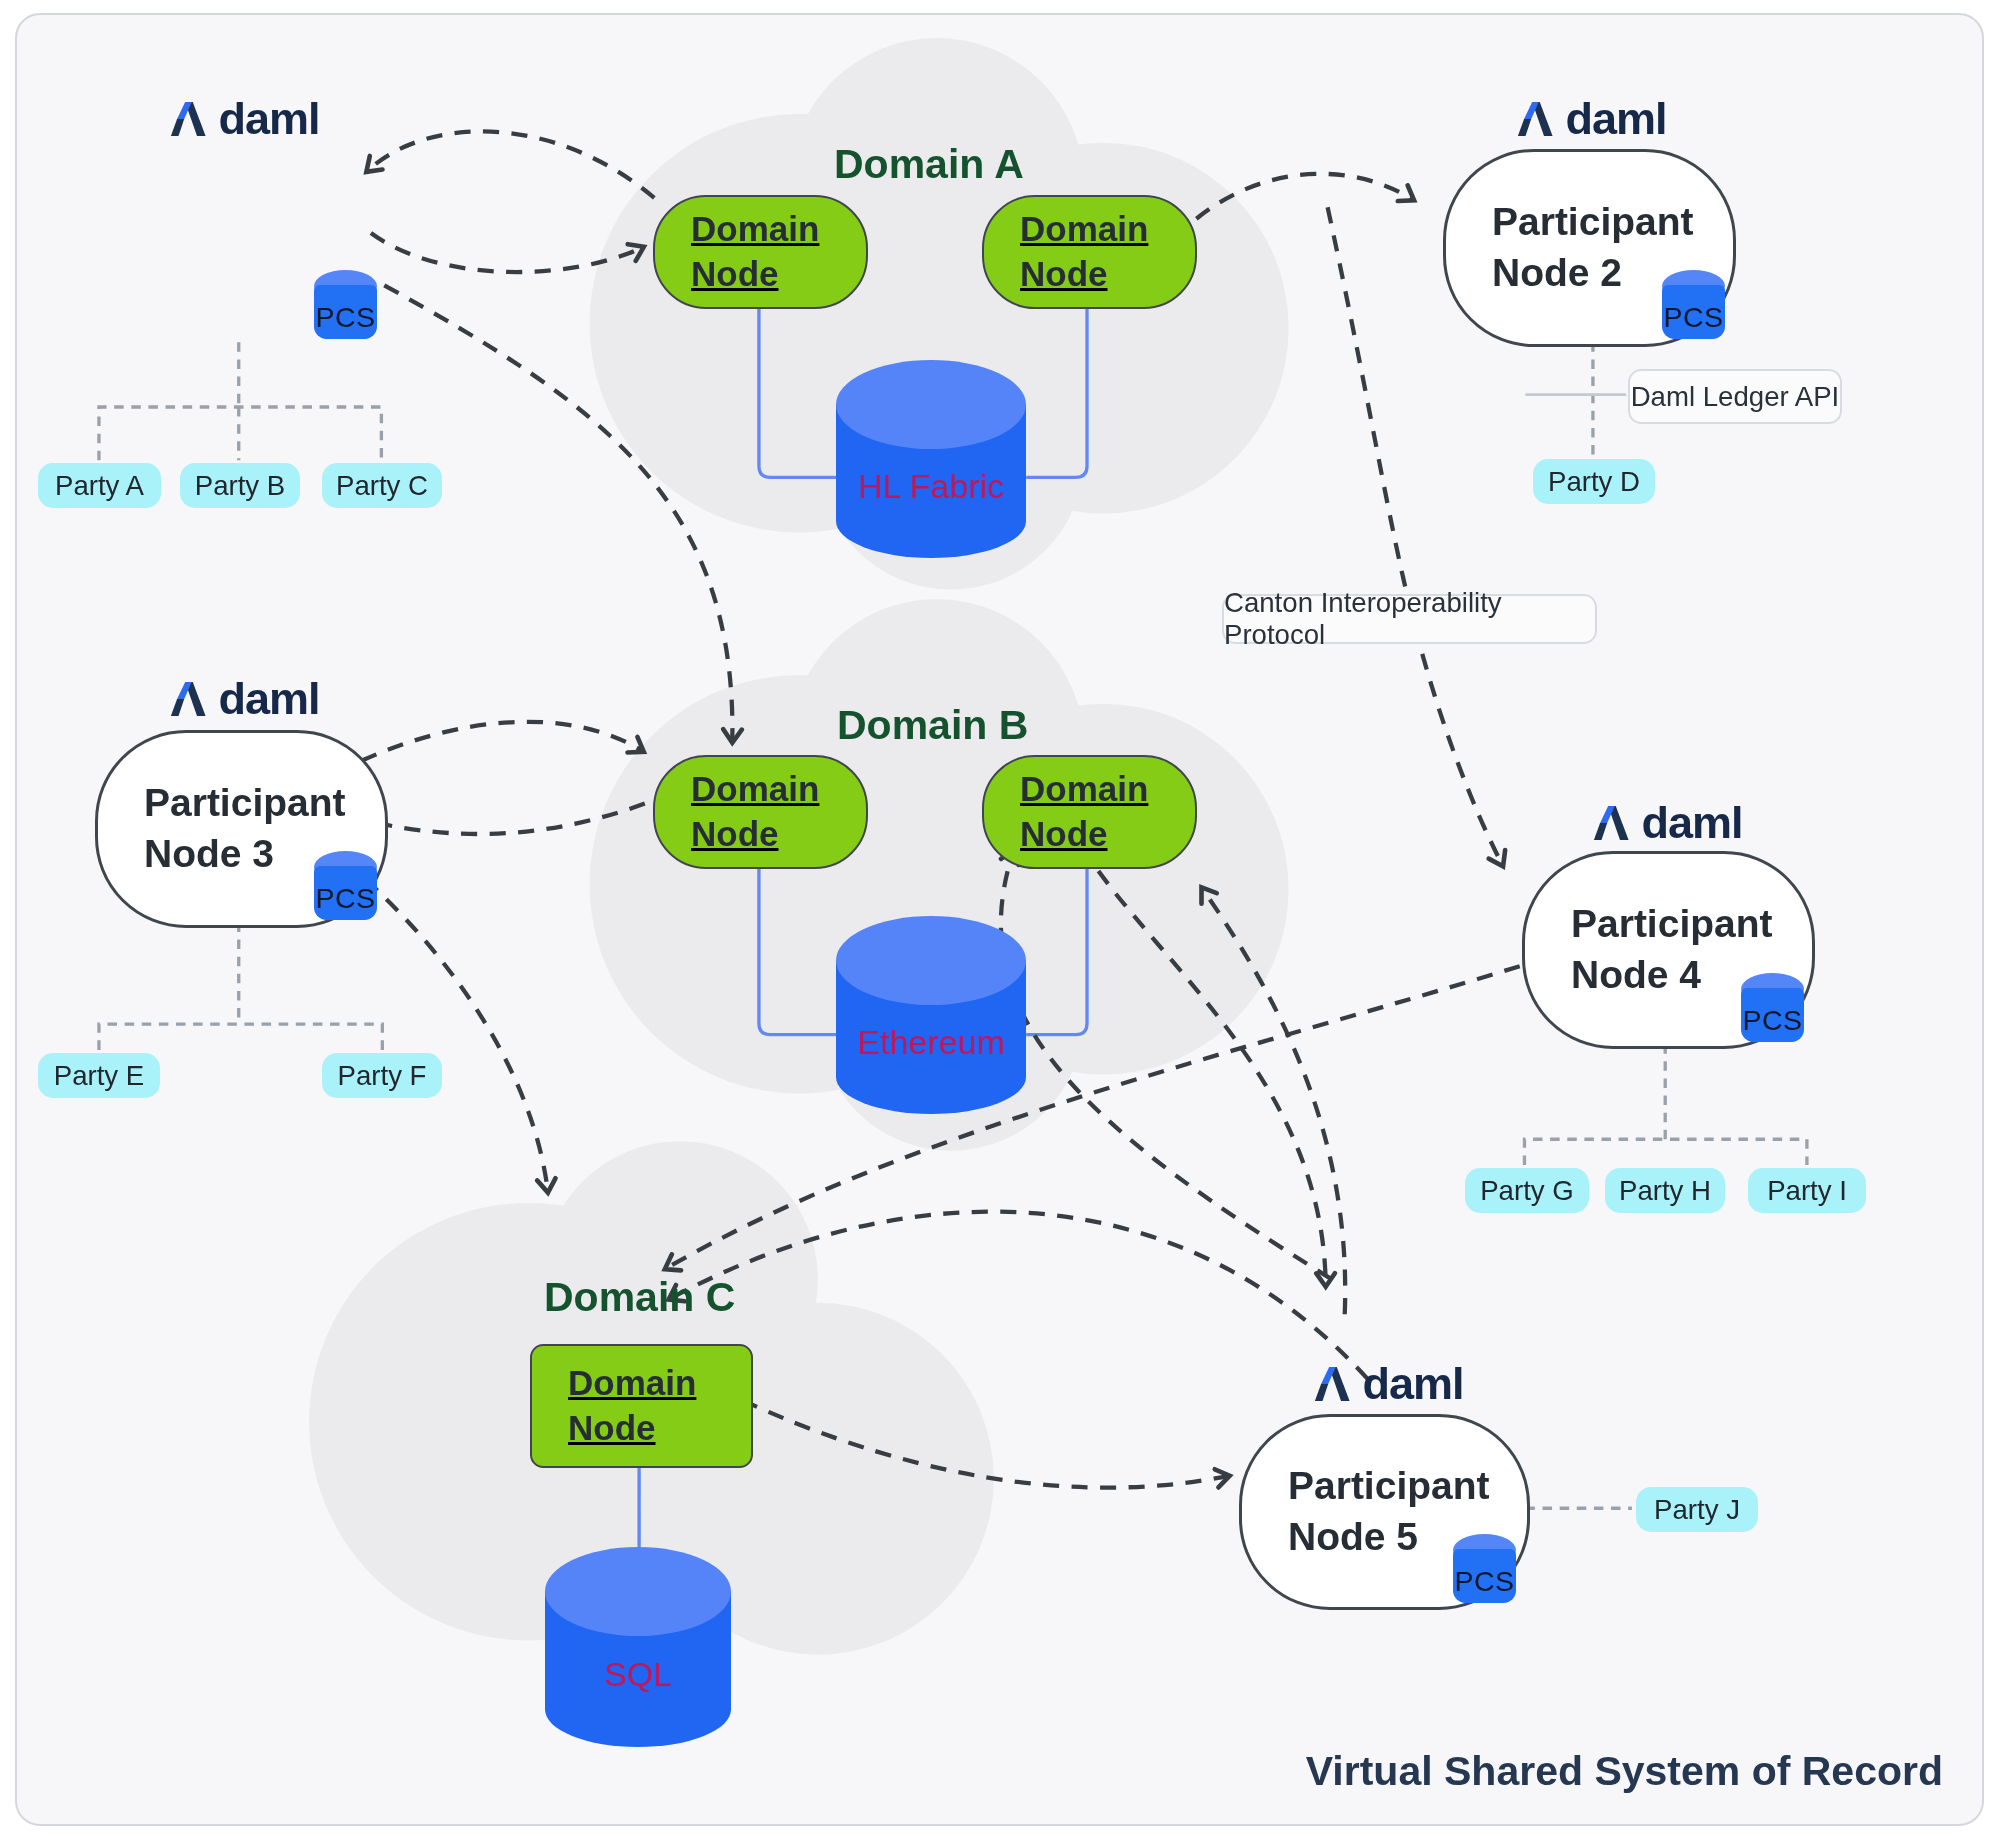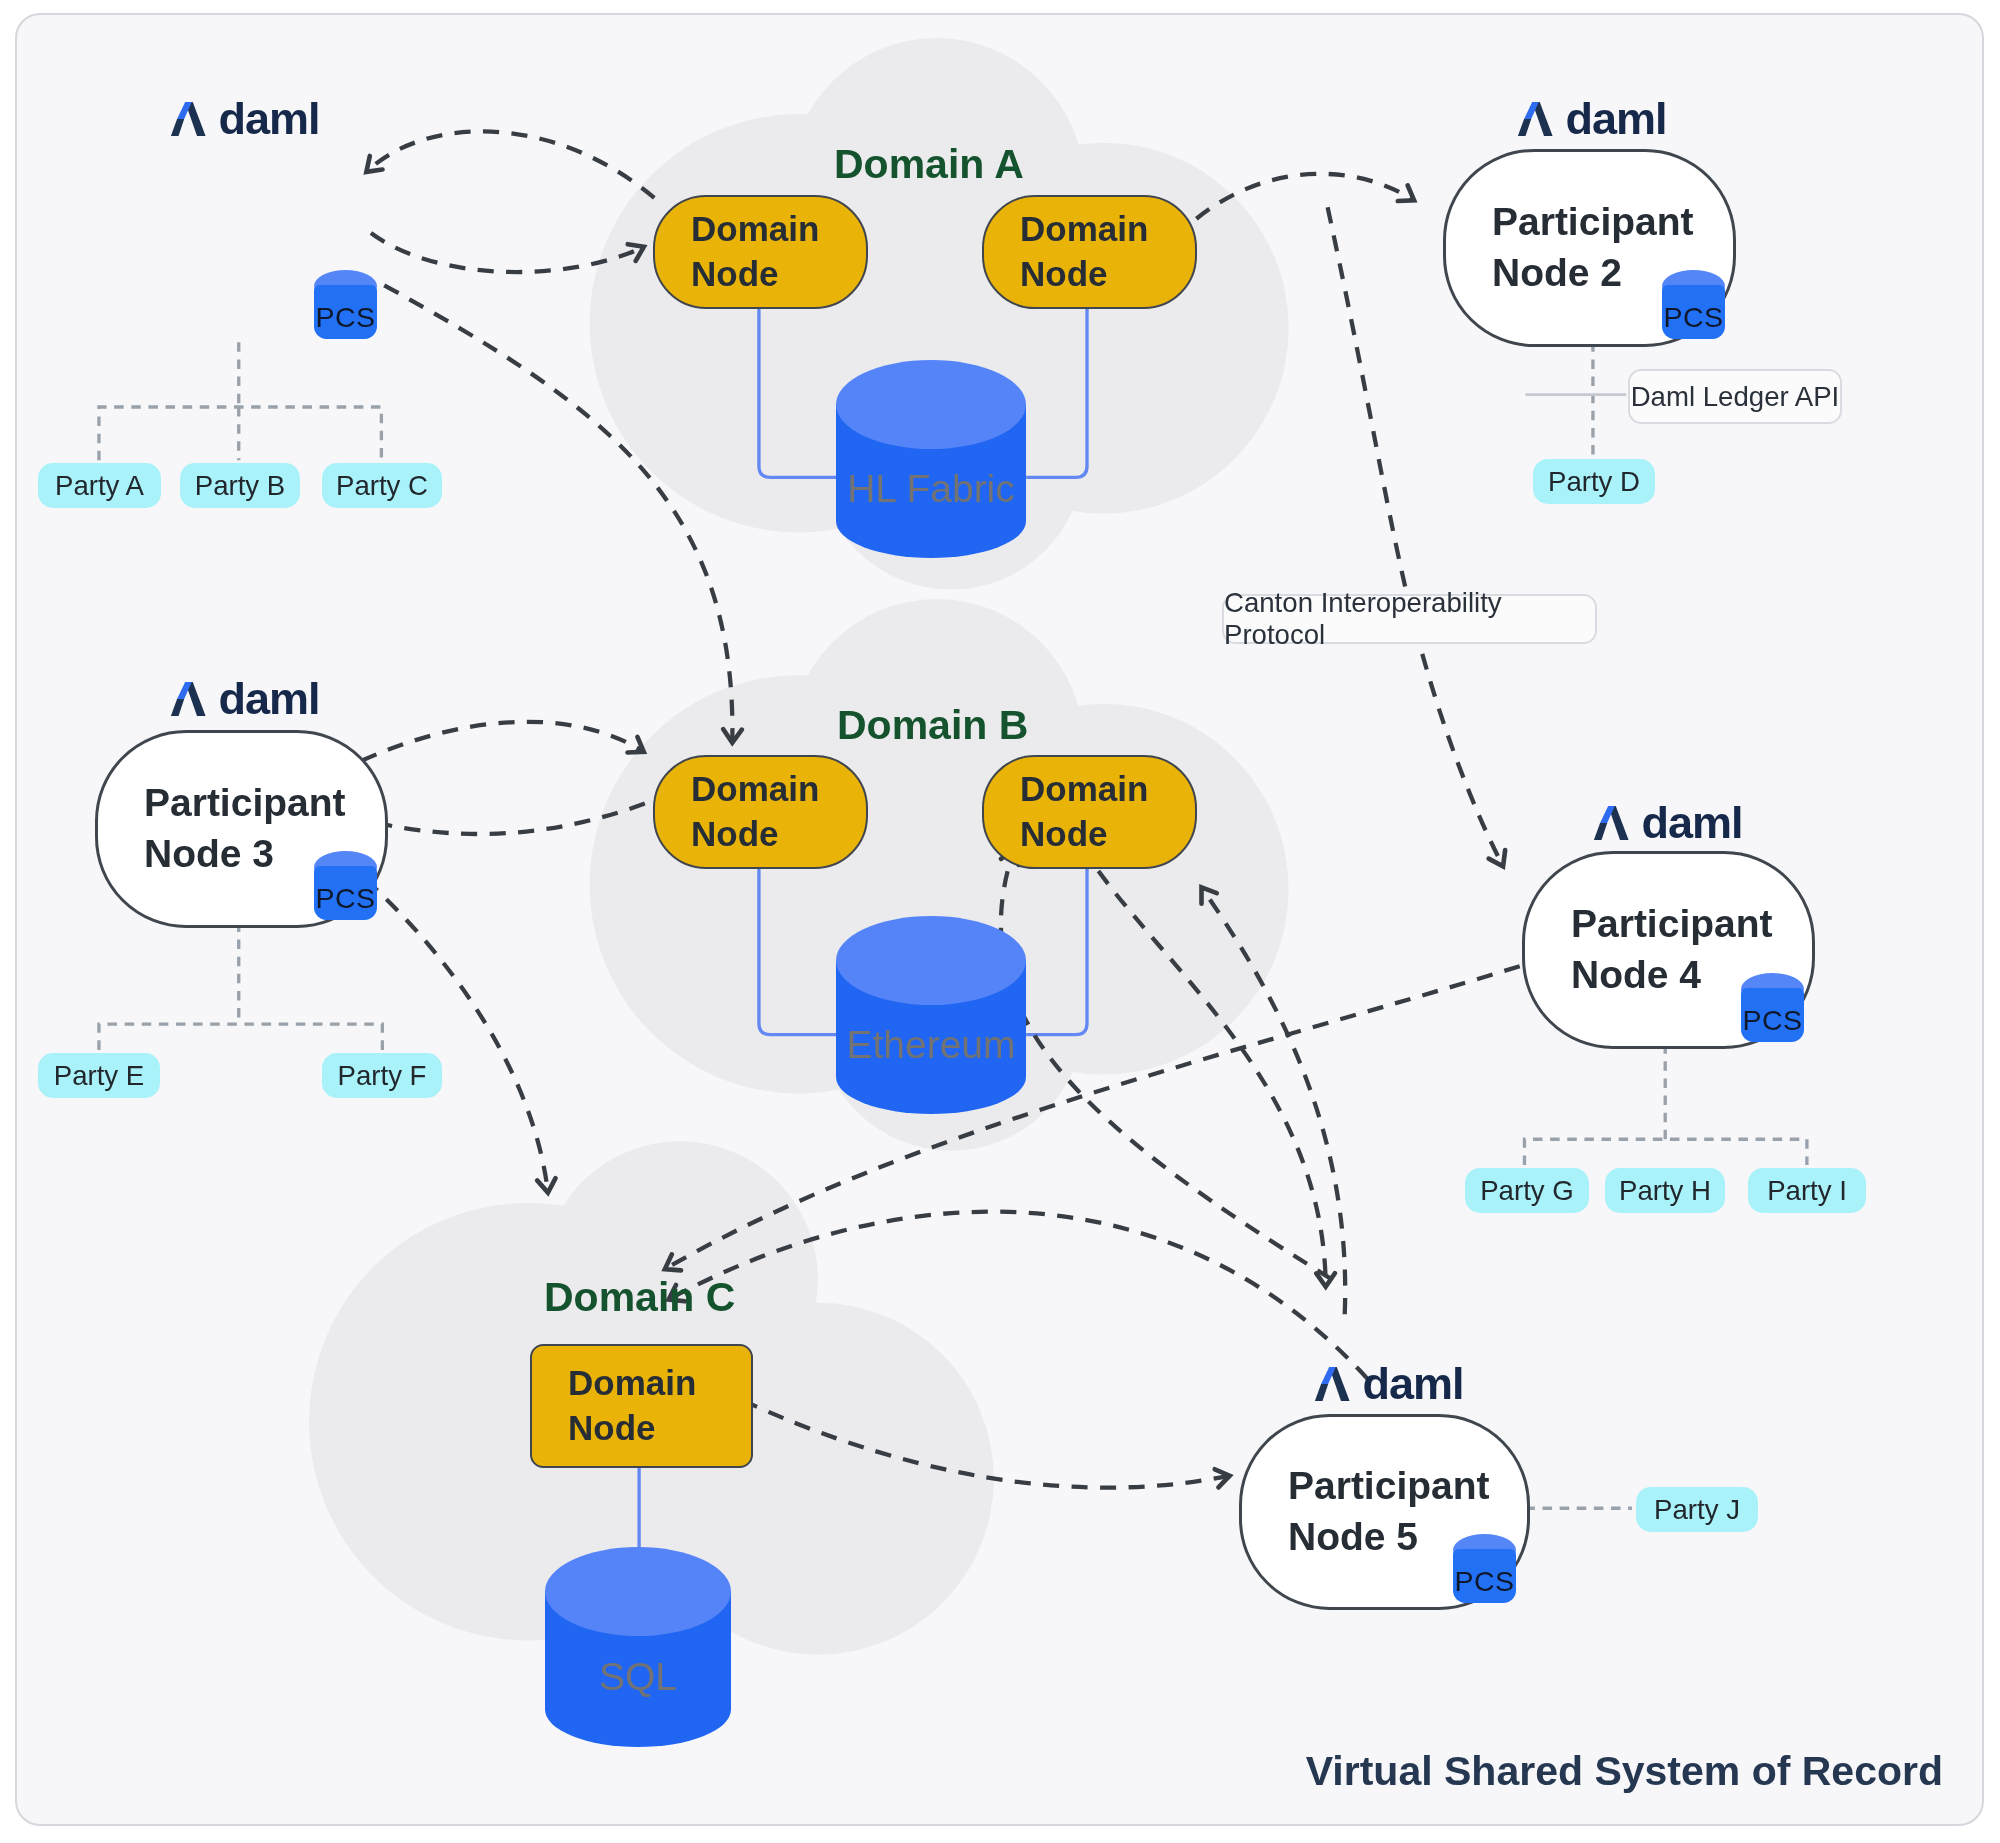--- a/index.html
+++ b/index.html
@@ -10,35 +10,35 @@
 
   
   .daml{display:flex;align-items:center;gap:9.5px;}
   .daml .word{font-size:45px;font-weight:800;color:#17294a;letter-spacing:-1px;}
 
   
   .pnode{position:absolute;background:#ffffff;border:3.3px solid #40464d;border-radius:91px;display:flex;align-items:center;}
   .pnode .title{padding-left:46px;font-size:39px;line-height:1.3;font-weight:600;color:#272d35;width:204px;}
 
   
-  .dnode{position:absolute;background:#eab308;border:2.9px solid #40464d;border-radius:53px;display:flex;align-items:center;}
+  .dnode{position:absolute;background:#84cc16;border:2.9px solid #40464d;border-radius:53px;display:flex;align-items:center;text-decoration:underline;}
   .dnode .title{padding-left:36px;font-size:35px;line-height:1.28;font-weight:600;color:#272d35;width:143px;}
   .dnode.rect{border-radius:13.3px;border-width:2.4px;}
 
   
   .pcs{position:absolute;width:63px;height:69px;}
   .pcs .top{position:absolute;top:0;left:0;right:0;height:32px;border-radius:50%;background:#5586f7;}
   .pcs .body{position:absolute;top:15px;left:0;right:0;bottom:0;background:#2271f4;border-radius:5.7px 5.7px 12.4px 12.4px;}
   .pcs .label{position:absolute;bottom:4.8px;width:100%;text-align:center;color:#0f172a;font-size:28.5px;letter-spacing:0.5px;}
 
   
   .cyl{position:absolute;}
   .cyl .body{position:absolute;left:0;right:0;top:44px;bottom:0;background:#2066f2;border-radius:0 0 50% 50% / 0 0 24% 24%;}
   .cyl .top{position:absolute;left:0;right:0;top:0;height:89px;border-radius:50%;background:#5484f7;}
-  .cyl .label{position:absolute;left:0;right:0;top:54%;text-align:center;color:#737373;font-size:39px;}
+  .cyl .label{position:absolute;left:0;right:0;top:54%;text-align:center;color:#be185d;font-size:34px;}
 
   
   .party{position:absolute;height:45px;background:#a9f2fa;border-radius:15px;display:flex;align-items:center;justify-content:center;font-size:27.6px;color:#22272e;}
 
   
   .tag{position:absolute;background:#fbfbfc;border:2.4px solid #d8dbe1;border-radius:13.3px;display:flex;align-items:center;justify-content:center;font-size:27.6px;color:#2a313b;}
 
   .domain-label{position:absolute;font-size:41px;font-weight:700;color:#14532d;}
   .footer{position:absolute;font-size:41px;font-weight:700;color:#253751;}
 </style>

